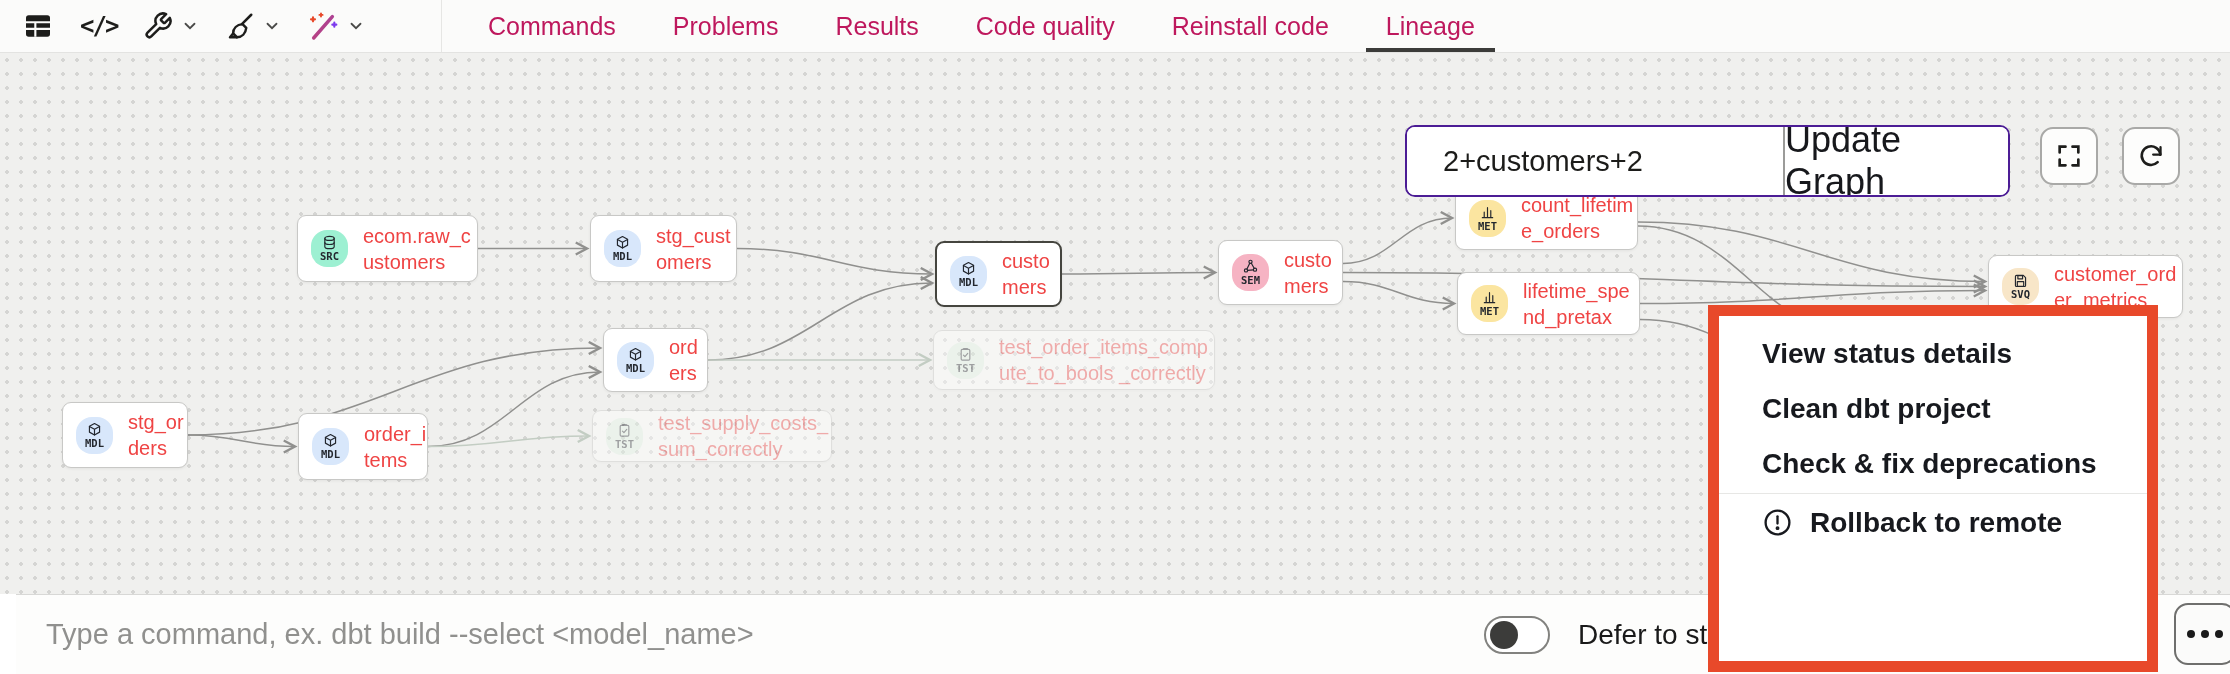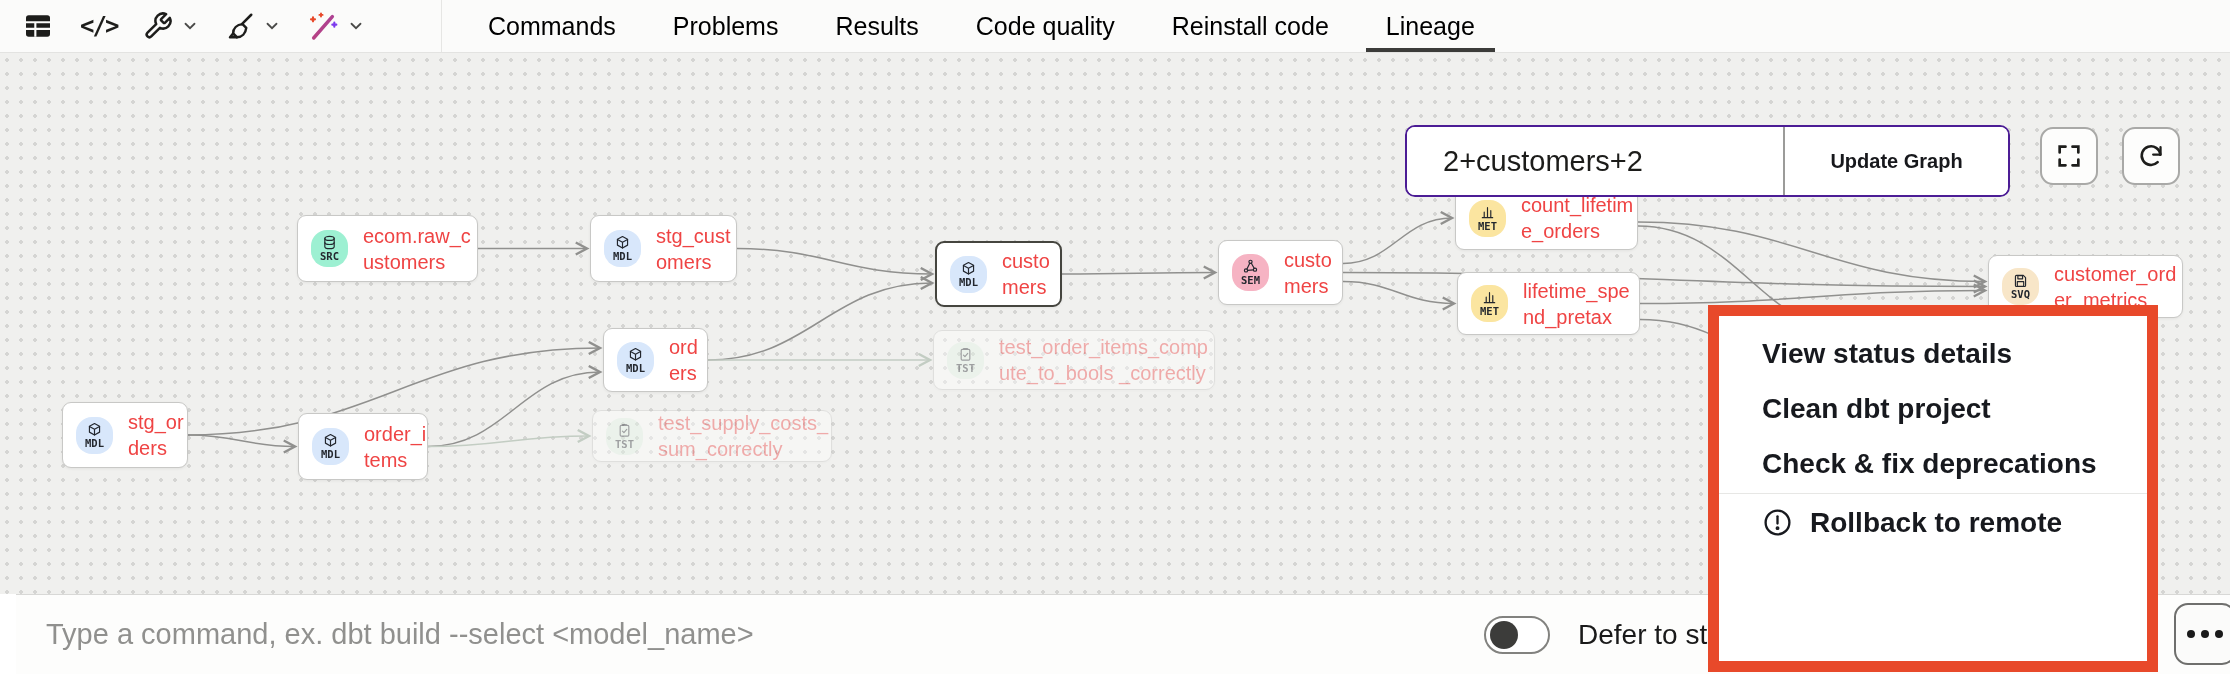--- a/index.html
+++ b/index.html
@@ -9,21 +9,21 @@
 
   
   #toolbar { position:absolute; left:0; top:0; width:2230px; height:53px;
     background:#fbfbfa; border-bottom:1px solid #e3e3e1; z-index:70; }
   .tool-icons { position:absolute; left:0; top:0; height:52px; display:flex; align-items:center; padding-left:22px; gap:26px; }
   .tool-btn { display:flex; align-items:center; gap:8px; cursor:pointer; }
   .tool-btn svg { display:block; }
   .code-glyph { font-family:"DejaVu Sans Mono",monospace; font-size:24px; font-weight:600; color:#1d1d1b; letter-spacing:-2px; }
   .tool-divider { position:absolute; left:441px; top:0; width:1px; height:52px; background:#e6e6e4; }
   #tabs { position:absolute; left:488px; top:0; height:52px; display:flex; align-items:center; gap:57px; }
-  .tab { position:relative; font-size:25px; font-weight:500; color:#000000; white-space:nowrap; cursor:pointer; height:52px; display:flex; align-items:center; }
+  .tab { position:relative; font-size:25px; font-weight:500; color:#be185d; white-space:nowrap; cursor:pointer; height:52px; display:flex; align-items:center; }
   .tab.active::after { content:""; position:absolute; left:-20px; right:-20px; bottom:0; height:4px; background:#3c3c3a; }
 
   
   #canvas { position:absolute; left:0; top:53px; width:2230px; height:541px; background:#f0f0ee;
     background-image:radial-gradient(#d5d5d3 1.6px, transparent 1.6px); background-size:14px 14px; z-index:1; }
   #edges { position:absolute; left:0; top:0; width:2230px; height:674px; z-index:10; pointer-events:none; }
 
   .node { position:absolute; background:#fff; border:1.5px solid #c8c8c6; border-radius:9px;
     display:flex; align-items:center; gap:15px; padding-left:13px;
     box-shadow:0 1px 3px rgba(0,0,0,.06); z-index:20; cursor:pointer; }
@@ -32,21 +32,21 @@
   .badge { width:37px; height:37px; border-radius:16px; display:flex; flex-direction:column; align-items:center; justify-content:center; flex:0 0 auto; }
   .badge svg { width:15px; height:15px; display:block; }
   .badge-label { font-family:"DejaVu Sans Mono",monospace; font-size:10.5px; font-weight:bold; line-height:1; margin-top:1px; color:#23272e; }
   .node-label { font-size:20px; color:#ef4444; line-height:1.3; word-break:break-all; }
 
   
   #selector-group { position:absolute; left:1405px; top:125px; width:605px; height:72px; background:#fff;
     border:2px solid #4c1d95; border-radius:10px; display:flex; z-index:40; overflow:hidden; }
   #selector-input { width:378px; border:none; outline:none; border-right:2px solid #9b9b99; border-radius:0;
     padding-left:36px; font-size:29px; color:#1c1c1a; font-family:"Liberation Sans",sans-serif; background:#fff; }
-  #update-graph-btn { flex:1; display:flex; align-items:center; justify-content:center; font-size:20px; font-weight:700; color:#17181c; background:#fff; cursor:pointer; }
+  #update-graph-btn { flex:1; display:flex; align-items:center; justify-content:center; font-size:36px; font-weight:400; color:#17181c; background:#fff; cursor:pointer; }
   .icon-btn { position:absolute; top:127px; width:58px; height:58px; background:#fdfdfc; border:2px solid #a9a9a7;
     border-radius:13px; display:flex; align-items:center; justify-content:center; z-index:40; cursor:pointer; }
   #fullscreen-btn { left:2040px; }
   #refresh-btn { left:2122px; }
 
   
   #context-menu { position:absolute; left:1708px; top:305px; width:450px; height:367px; background:#fff;
     border:11px solid #e8492a; z-index:60; padding-top:10px; }
   .menu-item { height:55px; display:flex; align-items:center; padding-left:43px; gap:17px;
     font-size:28px; font-weight:600; color:#17191e; cursor:pointer; white-space:nowrap; }

